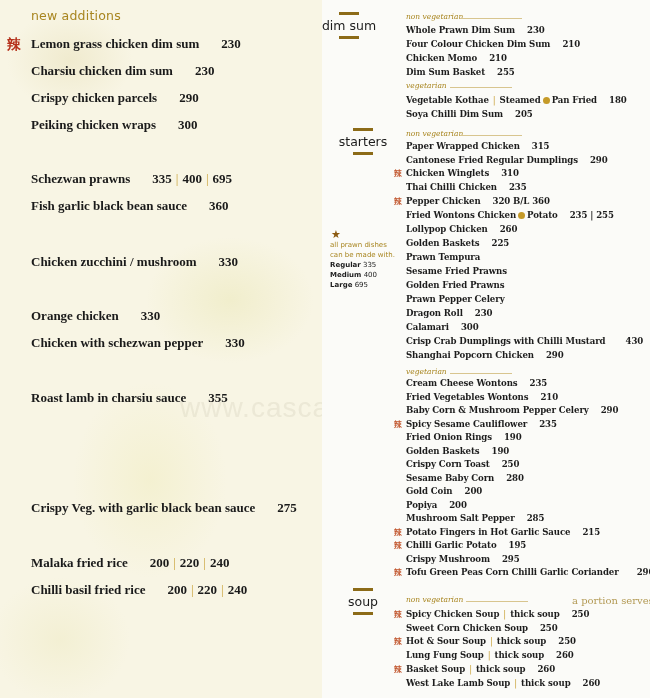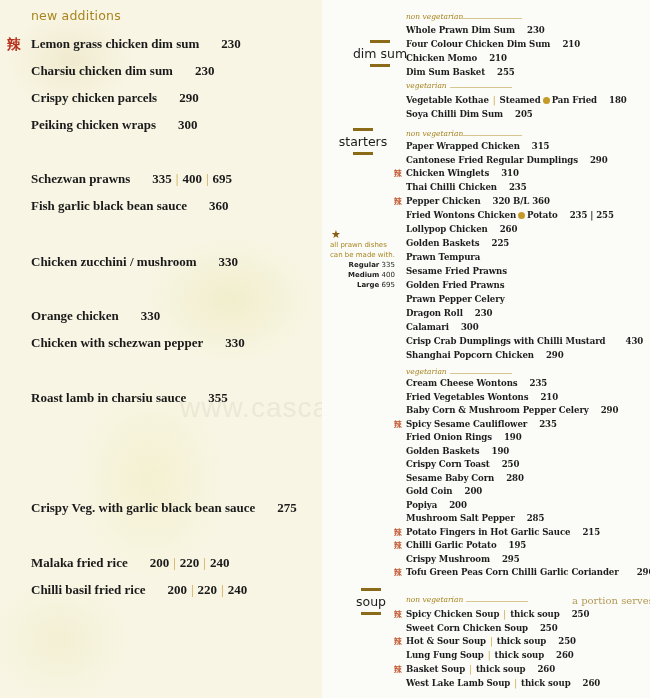--- a/index.html
+++ b/index.html
@@ -66,21 +66,21 @@
   }
   .spicy-r {
     position: absolute; left: 394px; font-family: "DejaVu Sans", sans-serif; font-size: 8px;
     font-weight: bold; color: #c0532a;
   }
   .prawn-note {
     position: absolute; left: 330px; top: 230px; font-family: "DejaVu Sans", sans-serif;
     font-size: 7px; line-height: 10px; color: #a8851f;
   }
   .prawn-note .star { color: #8c5b12; font-size: 11px; margin-left: 1px; }
-  .prawn-note .size-row { color: #1d1d1d; text-align: right; }
+  .prawn-note .size-row { color: #1d1d1d; }
   .prawn-note .size-row b { font-weight: bold; }
   .portion-note {
     position: absolute; left: 572px; top: 595px; font-family: "DejaVu Serif", serif;
     font-size: 10px; color: #b39a55; white-space: nowrap;
   }
 </style>
 </head>
 <body>
 
 <div class="page-left">
@@ -98,21 +98,21 @@
   <div class="l-item" style="top:308px"><span>Orange chicken</span><span class="price">330</span></div>
   <div class="l-item" style="top:335px"><span>Chicken with schezwan pepper</span><span class="price">330</span></div>
   <div class="l-item" style="top:390px"><span>Roast lamb in charsiu sauce</span><span class="price">355</span></div>
   <div class="l-item" style="top:500px"><span>Crispy Veg. with garlic black bean sauce</span><span class="price">275</span></div>
   <div class="l-item" style="top:555px"><span>Malaka fried rice</span><span class="price"><span>200</span><span class="sep">|</span><span>220</span><span class="sep">|</span><span>240</span></span></div>
   <div class="l-item" style="top:582px"><span>Chilli basil fried rice</span><span class="price"><span>200</span><span class="sep">|</span><span>220</span><span class="sep">|</span><span>240</span></span></div>
 </div>
 
 <div class="page-right"></div>
 
-<div class="section-head" style="left:350px; top:12px; width:60px;margin-top:28px;">
+<div class="section-head" style="left:319px; top:12px; width:60px;">
   <span class="bar top"></span>
   <span>dim sum</span>
   <span class="bar bot"></span>
 </div>
 <div class="cat-label" style="top:12px">non vegetarian</div>
 <div class="cat-line" style="left:460px; top:18px"></div>
 <div class="r-item" style="top:25px"><span>Whole Prawn Dim Sum</span><span class="price">230</span></div>
 <div class="r-item" style="top:39px"><span>Four Colour Chicken Dim Sum</span><span class="price">210</span></div>
 <div class="r-item" style="top:53px"><span>Chicken Momo</span><span class="price">210</span></div>
 <div class="r-item" style="top:67px"><span>Dim Sum Basket</span><span class="price">255</span></div>
@@ -172,21 +172,21 @@
 <div class="r-item" style="top:500px"><span>Popiya</span><span class="price">200</span></div>
 <div class="r-item" style="top:513px"><span>Mushroom Salt Pepper</span><span class="price">285</span></div>
 <span class="spicy-r" style="top:527px">辣</span>
 <div class="r-item" style="top:527px"><span>Potato Fingers in Hot Garlic Sauce</span><span class="price">215</span></div>
 <span class="spicy-r" style="top:540px">辣</span>
 <div class="r-item" style="top:540px"><span>Chilli Garlic Potato</span><span class="price">195</span></div>
 <div class="r-item" style="top:554px"><span>Crispy Mushroom</span><span class="price">295</span></div>
 <span class="spicy-r" style="top:567px">辣</span>
 <div class="r-item" style="top:567px"><span>Tofu Green Peas Corn Chilli Garlic Coriander</span><span class="price" style="margin-left:18px">290</span></div>
 
-<div class="section-head" style="left:341px; top:588px; width:44px;margin-left:8px;">
+<div class="section-head" style="left:341px; top:588px; width:44px;">
   <span class="bar top"></span>
   <span>soup</span>
   <span class="bar bot"></span>
 </div>
 <div class="cat-label" style="top:595px">non vegetarian</div>
 <div class="cat-line" style="left:466px; top:601px"></div>
 <div class="portion-note">a portion serves three</div>
 
 <span class="spicy-r" style="top:609px">辣</span>
 <div class="r-item" style="top:609px"><span>Spicy Chicken Soup</span><span class="sep">|</span><span>thick soup</span><span class="price">250</span></div>

